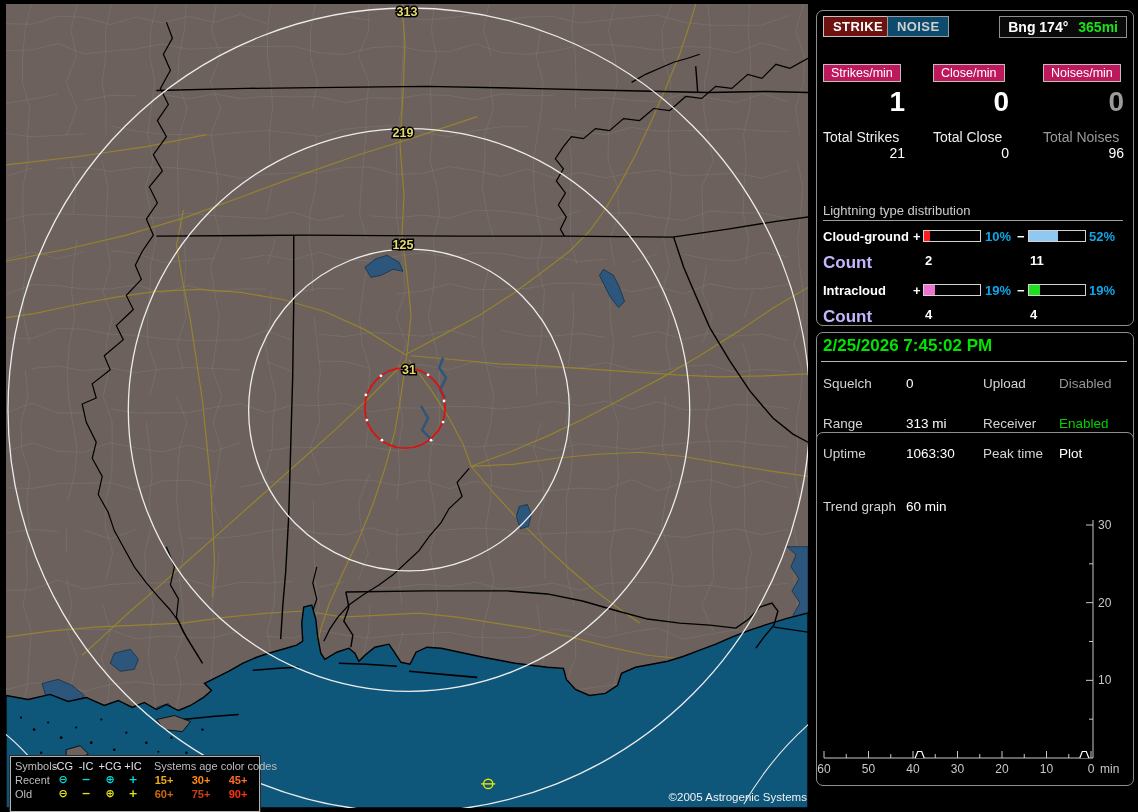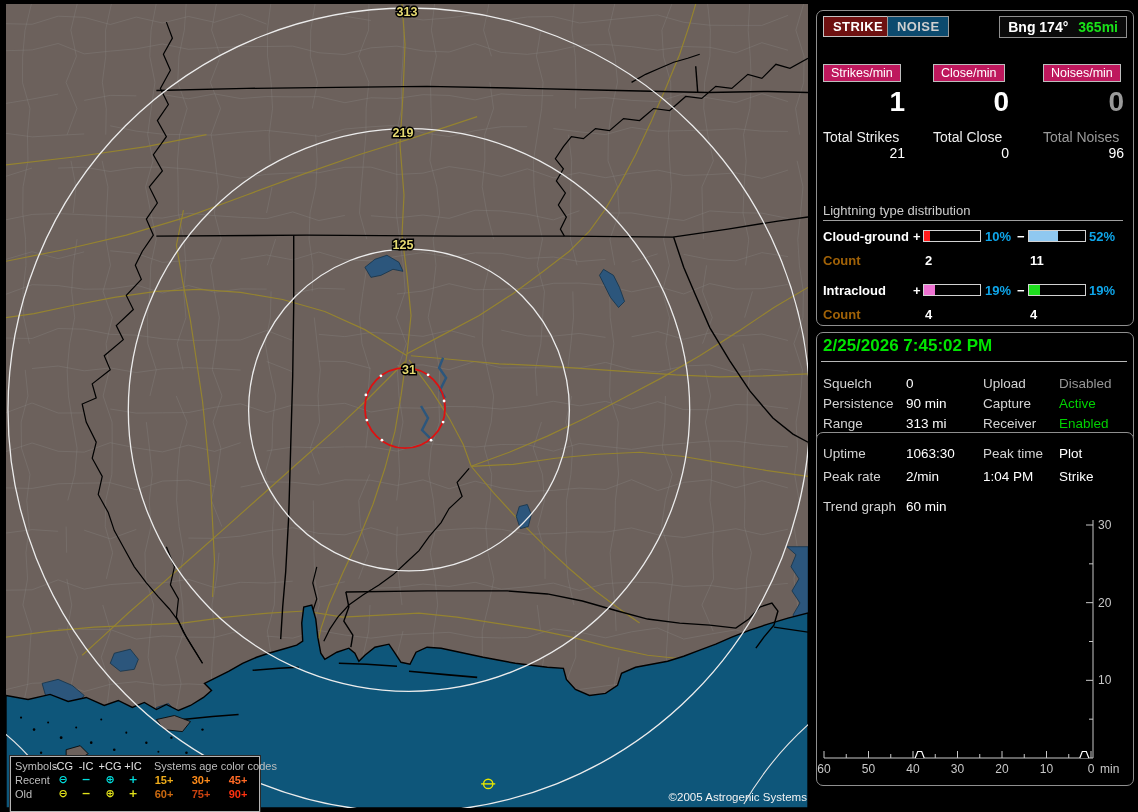--- a/index.html
+++ b/index.html
@@ -36,21 +36,21 @@
   .dim{color:#9a9a9a !important;}
   .dtitle{font-size:13px;color:#cdcdcd;}
   .dunder{border-bottom:1px solid #9f9f9f;}
   .drow span{position:absolute;white-space:nowrap;}
   .dlbl{font-weight:bold;color:#fff;font-size:13px;}
   .dpm{color:#fff;font-size:13px;font-weight:bold;}
   .pct{color:#0ea5e9;font-size:13px;font-weight:bold;}
   .bar{display:inline-block;width:56px;height:10px;background:#000;border:1px solid #d2d2d2;
     vertical-align:middle;}
   .bar .fill{display:block;height:100%;}
-  .cnt{color:#a16207;font-size:13px;font-weight:bold;}
+  .cnt{color:#c4b5fd;font-size:17px;font-weight:bold;}
   .cval{color:#fff;font-size:13px;font-weight:bold;}
   #datetime{font-size:17px;font-weight:bold;color:#00e400;white-space:nowrap;}
   .srow .lbl,.srow .val{position:absolute;font-size:13.5px;white-space:nowrap;}
   .lbl{color:#d4d4d4;} .val{color:#fff;}
   .hline{border-top:1px solid #b8b8b8;}
 </style>
 </head>
 <body>
 
 <div id="map" class="abs">
@@ -318,46 +318,34 @@
 
 <div id="boxB" class="abs panelbox">
   <div id="datetime" class="abs" style="left:6px;top:3px;">2/25/2026 7:45:02 PM</div>
   <div class="abs hline" style="left:4px;top:28px;width:306px;"></div>
   <div class="abs srow" style="left:0;top:43px;width:316px;height:17px;">
     <span class="lbl" style="left:6px;">Squelch</span>
     <span class="val" style="left:89px;">0</span>
     <span class="lbl" style="left:166px;">Upload</span>
     <span class="val" style="left: 242px; color: rgb(150, 150, 150);">Disabled</span>
   </div>
-  <div class="abs srow" style="left:0;top:63px;width:316px;height:17px;">
-    <span class="lbl" style="left:6px;">Persistence</span>
-    <span class="val" style="left:89px;">90 min</span>
-    <span class="lbl" style="left:166px;">Capture</span>
-    <span class="val" style="left: 242px; color: rgb(0, 210, 0);">Active</span>
-  </div>
   <div class="abs srow" style="left:0;top:83px;width:316px;height:17px;">
     <span class="lbl" style="left:6px;">Range</span>
     <span class="val" style="left:89px;">313 mi</span>
     <span class="lbl" style="left:166px;">Receiver</span>
     <span class="val" style="left: 242px; color: rgb(0, 210, 0);">Enabled</span>
   </div>
 </div>
 
 <div id="boxC" class="abs panelbox">
   <div class="abs srow" style="left:0;top:13px;width:316px;height:17px;">
     <span class="lbl" style="left:6px;">Uptime</span>
     <span class="val" style="left:89px;">1063:30</span>
     <span class="lbl" style="left:166px;">Peak time</span>
     <span class="val" style="left:242px;">Plot</span>
-  </div>
-  <div class="abs srow" style="left:0;top:36px;width:316px;height:17px;">
-    <span class="lbl" style="left:6px;">Peak rate</span>
-    <span class="val" style="left:89px;">2/min</span>
-    <span class="val" style="left:166px;">1:04 PM</span>
-    <span class="val" style="left:242px;">Strike</span>
   </div>
   <div class="abs srow" style="left:0;top:66px;width:316px;height:17px;">
     <span class="lbl" style="left:6px;">Trend graph</span>
     <span class="val" style="left:89px;">60 min</span>
   </div>
   <svg id="trend-svg" width="316" height="352">
       <line x1="276" y1="87" x2="276" y2="325" stroke="#c8c8c8" stroke-width="1"></line>
       <line x1="7" y1="325" x2="276" y2="325" stroke="#c8c8c8" stroke-width="1"></line>
       <line x1="269" y1="92" x2="276" y2="92" stroke="#c8c8c8" stroke-width="1"></line>
       <text x="281" y="96" fill="#c8c8c8" font-size="12" text-anchor="start" font-family="Liberation Sans, sans-serif">30</text>

